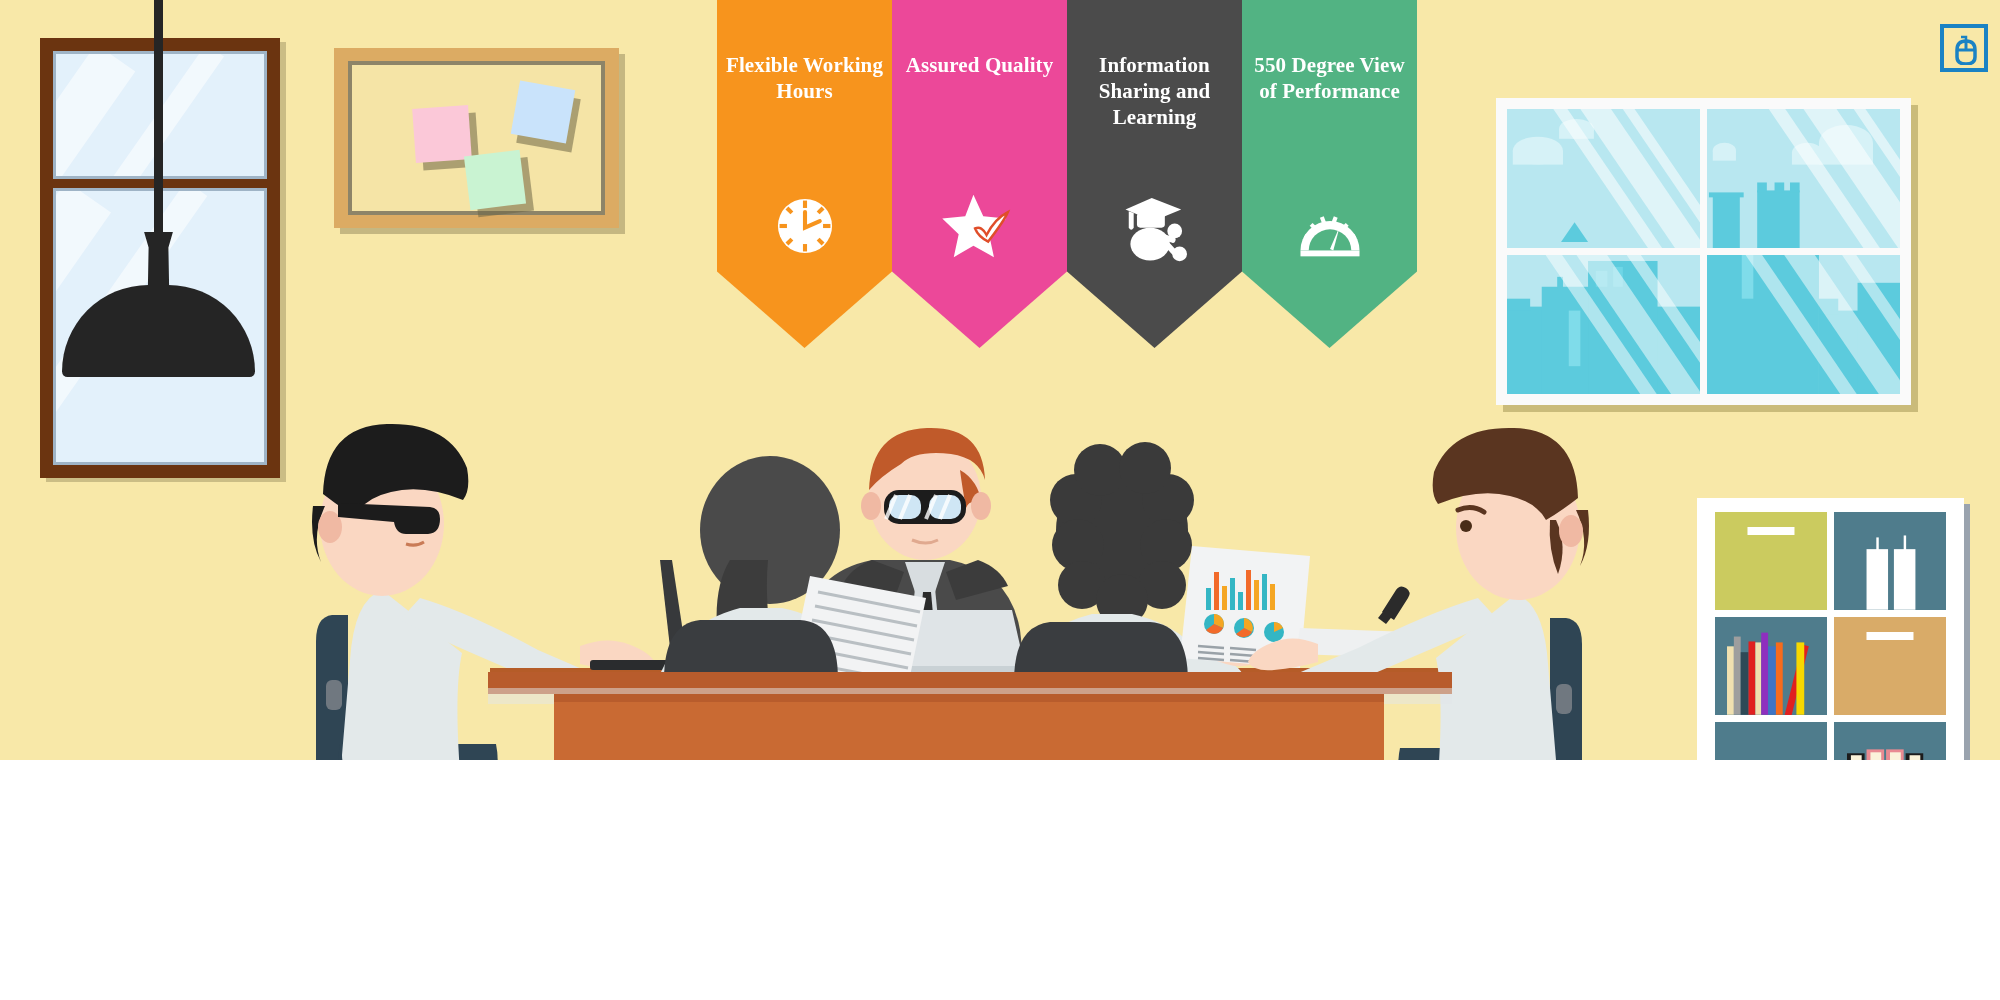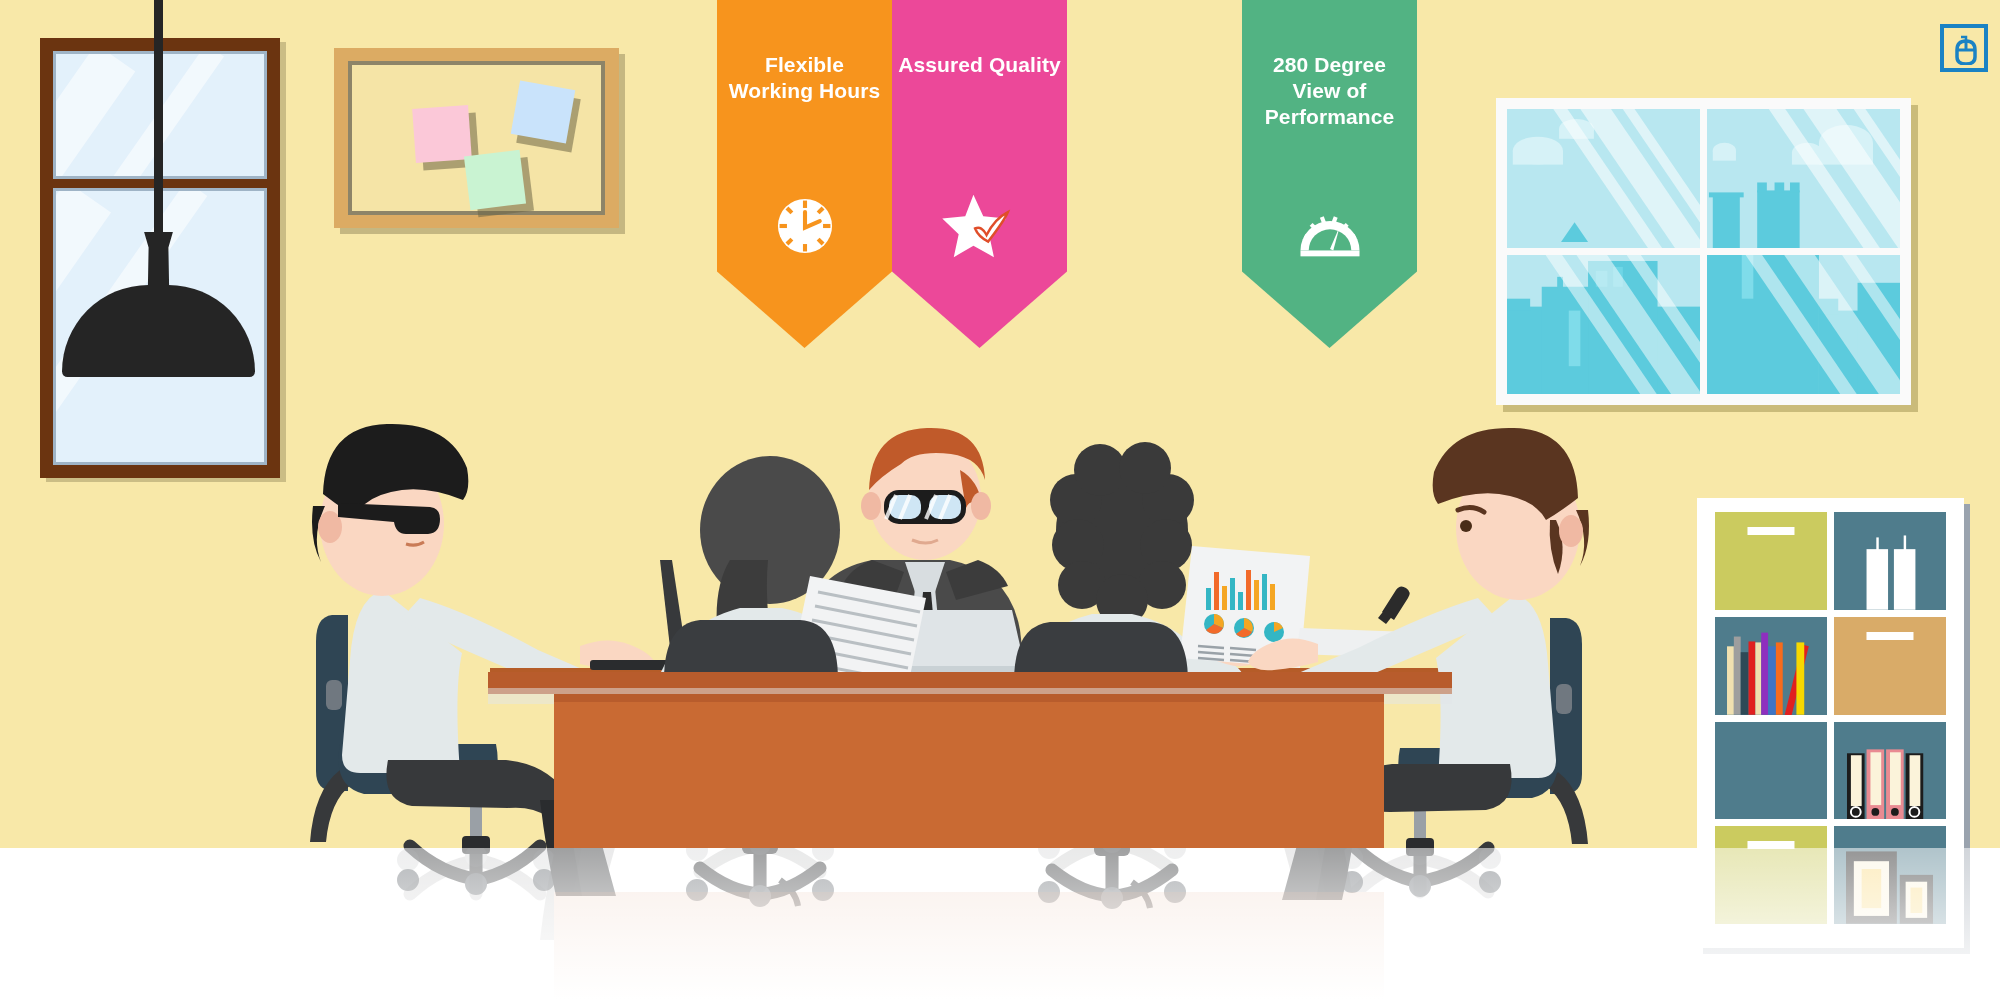--- a/index.html
+++ b/index.html
@@ -1,21 +1,21 @@
 <!DOCTYPE html>
 <html><head>
 <meta charset="utf-8">
 <style>
   * { margin:0; padding:0; box-sizing:border-box; }
   body {
     width:2000px; height:1000px; overflow:hidden;
     font-family:"Liberation Sans", sans-serif;
     background:#ffffff;
   }
-  #stage { position:relative; width:2000px; height:1000px; overflow:hidden; background:#ffffff; }
+  #stage { position:relative; width:2000px; height:760px; overflow:hidden; background:#ffffff;font-family:Liberation Serif, serif; }
 
   
   .wall { position:absolute; left:0; top:0; width:2000px; height:848px; background:#f8e8a8; }
   .floor { position:absolute; left:0; top:848px; width:2000px; height:152px; background:#ffffff; }
 
   
   .lwin-shadow { position:absolute; left:46px; top:42px; width:240px; height:440px; background:rgba(120,110,70,.35); }
   .lwin { position:absolute; left:40px; top:38px; width:240px; height:440px; background:#6b3410; }
   .lwin-pane { position:absolute; background:#e3f1fb; overflow:hidden; border:3px solid #9fb4c6; }
   .glassglint { position:absolute; background:rgba(255,255,255,.55); transform:rotate(35deg); transform-origin:top left; }
@@ -131,23 +131,38 @@
     <div class="banner" style="left:175px;background:#ec4899;">
       <div class="btitle">Assured Quality</div>
       <div class="bicon">
         <svg viewBox="0 0 100 100">
           <path d="M42 12 L54 38 L82 41 L61 60 L67 88 L42 74 L18 88 L24 60 L4 41 L32 38 Z" fill="#fff"></path>
           <path d="M44 53 q8 -4 14 8 q10 -20 26 -28 q-4 10 -24 36 q-12 -6 -16 -16z" fill="#fff" stroke="#e04e2a" stroke-width="3"></path>
         </svg>
       </div>
     </div>
 
+    <div class="banner" style="left:350px;background:#4b4b4b;">
+      <div class="btitle">Information Sharing and Learning</div>
+      <div class="bicon">
+        <svg viewBox="0 0 100 100">
+          <path d="M14 30 L46 16 L82 30 L48 44 Z" fill="#fff"></path>
+          <rect x="28" y="34" width="34" height="18" rx="4" fill="#fff"></rect>
+          <path d="M18 32 L18 52 q3 5 6 0 L24 34 Z" fill="#fff"></path>
+          <ellipse cx="44" cy="72" rx="24" ry="20" fill="#fff"></ellipse>
+          <circle cx="74" cy="56" r="9" fill="#fff"></circle>
+          <circle cx="80" cy="84" r="9" fill="#fff"></circle>
+          <rect x="55" y="58" width="22" height="7" rx="3" fill="#fff" transform="rotate(18 55 58)"></rect>
+          <rect x="60" y="62" width="26" height="7" rx="3" fill="#fff" transform="rotate(48 60 62)"></rect>
+        </svg>
+      </div>
+    </div>
 
     <div class="banner" style="left:525px;background:#52b383;">
-      <div class="btitle">280 Degree View of Performance</div>
+      <div class="btitle">550 Degree View of Performance</div>
       <div class="bicon">
         <svg viewBox="0 0 100 100">
           <path d="M14 80 A36 36 0 0 1 86 80 Z" fill="#fff"></path>
           <path d="M24 80 A26 26 0 0 1 76 80 Z" fill="#52b383"></path>
           <g stroke="#fff" stroke-width="5">
             <line x1="19" y1="62" x2="26" y2="66"></line>
             <line x1="27" y1="48" x2="33" y2="54"></line>
             <line x1="40" y1="39" x2="43" y2="47"></line>
             <line x1="57" y1="39" x2="54" y2="47"></line>
             <line x1="71" y1="48" x2="65" y2="54"></line>

